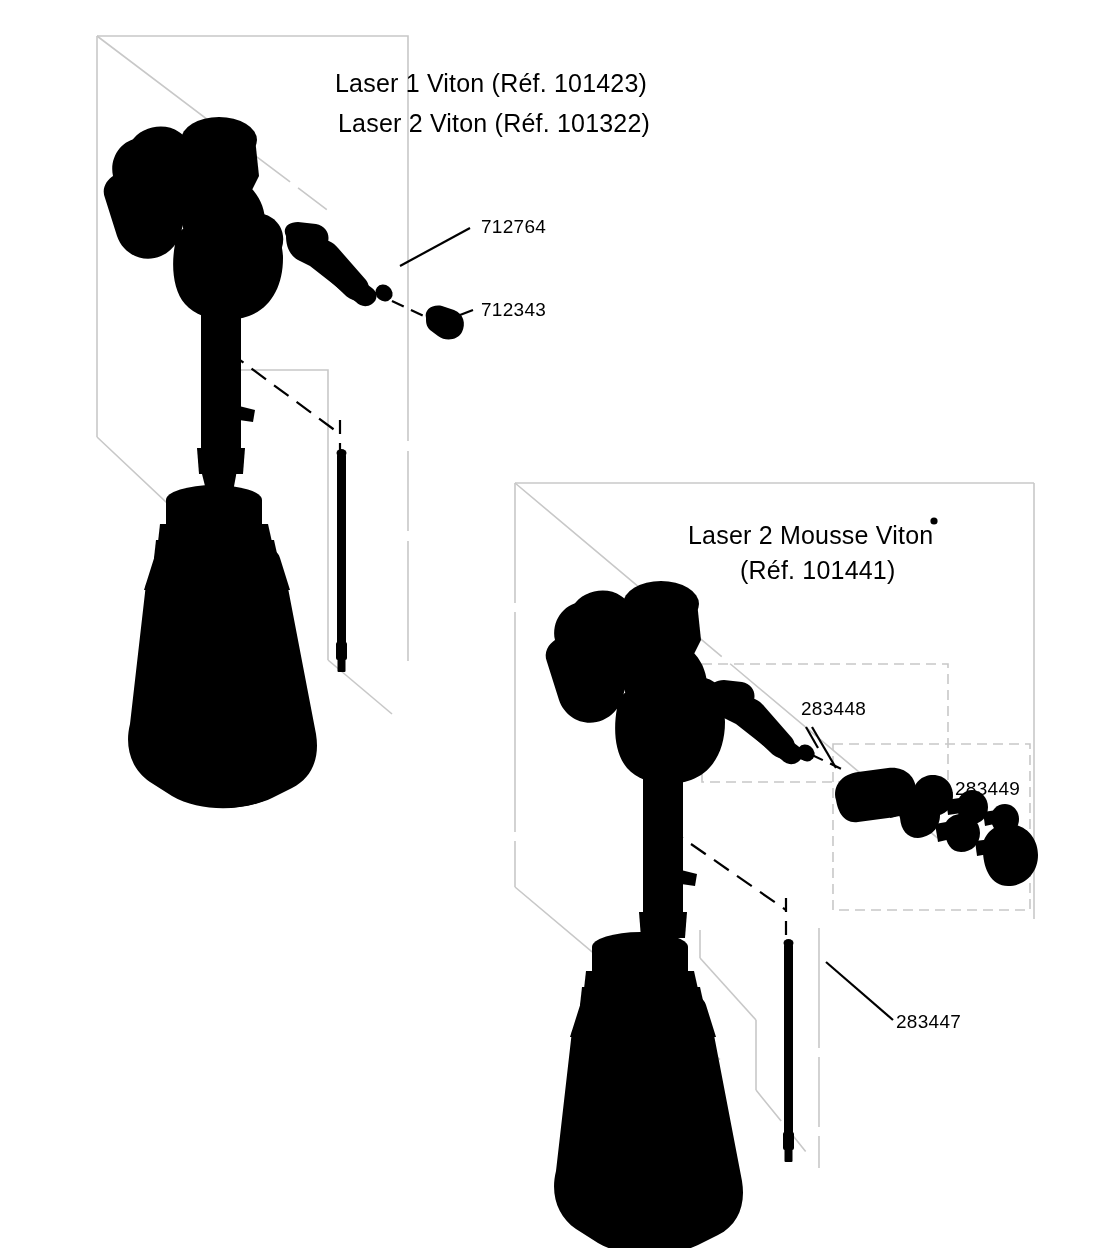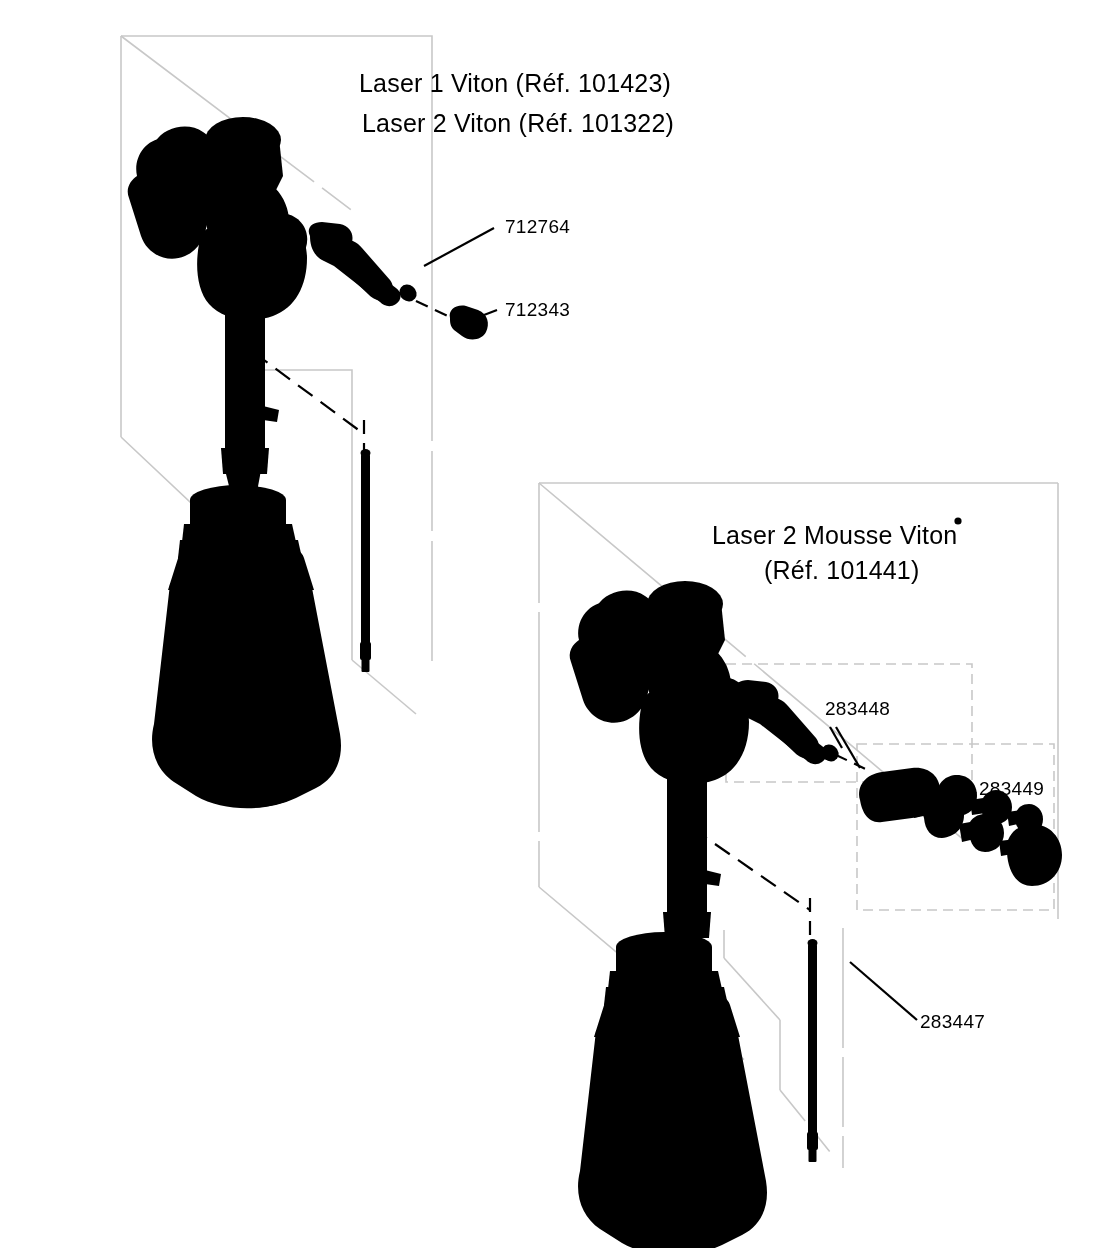--- a/index.html
+++ b/index.html
@@ -14,21 +14,20 @@
     position: relative;
     overflow: hidden;
     font-family: "Liberation Sans", sans-serif;
   }
   #diagram-root {
     position: absolute;
     left: 0;
     top: 0;
     width: 927px;
     height: 1248px;
-    margin-left: 24px;
   }
   svg.canvas {
     display: block;
     width: 1110px;
     height: 1248px;
   }
   text {
     font-family: "Liberation Sans", sans-serif;
     fill: #000000;
     dominant-baseline: middle;

